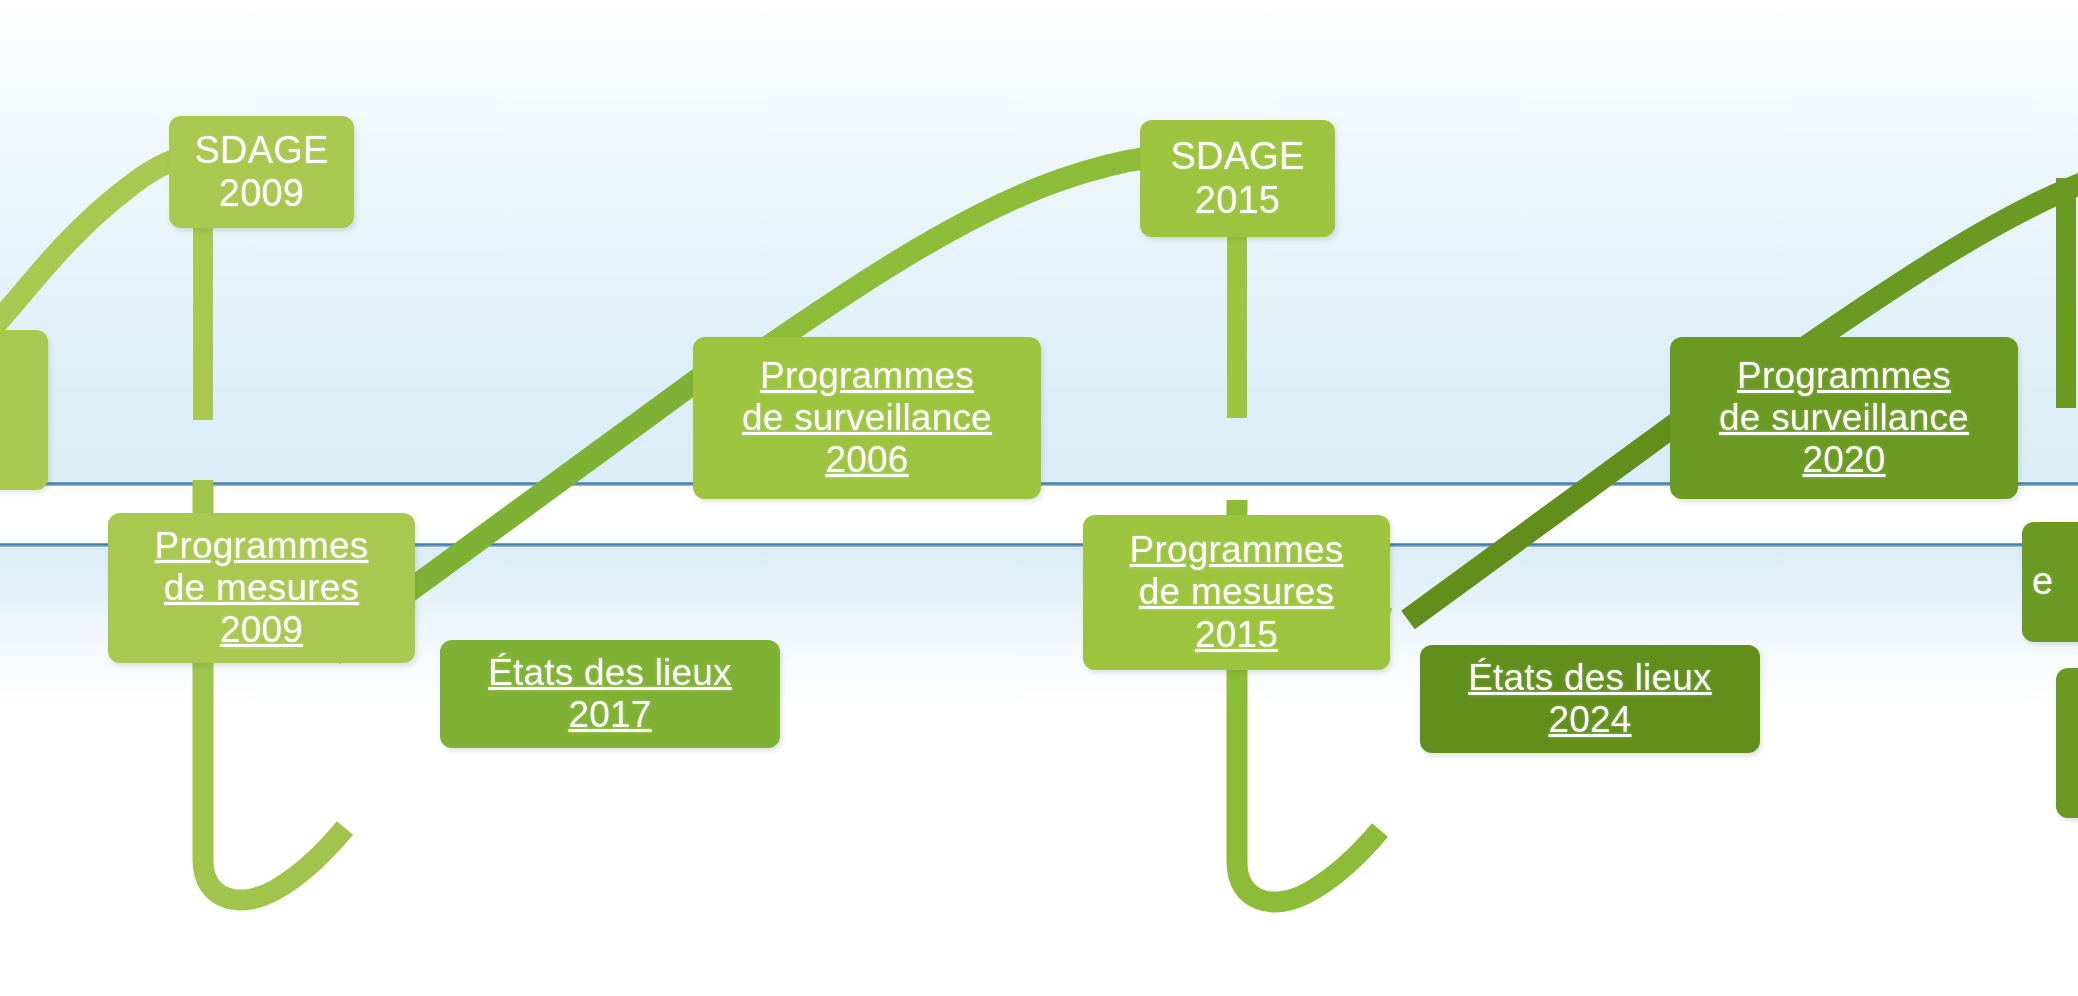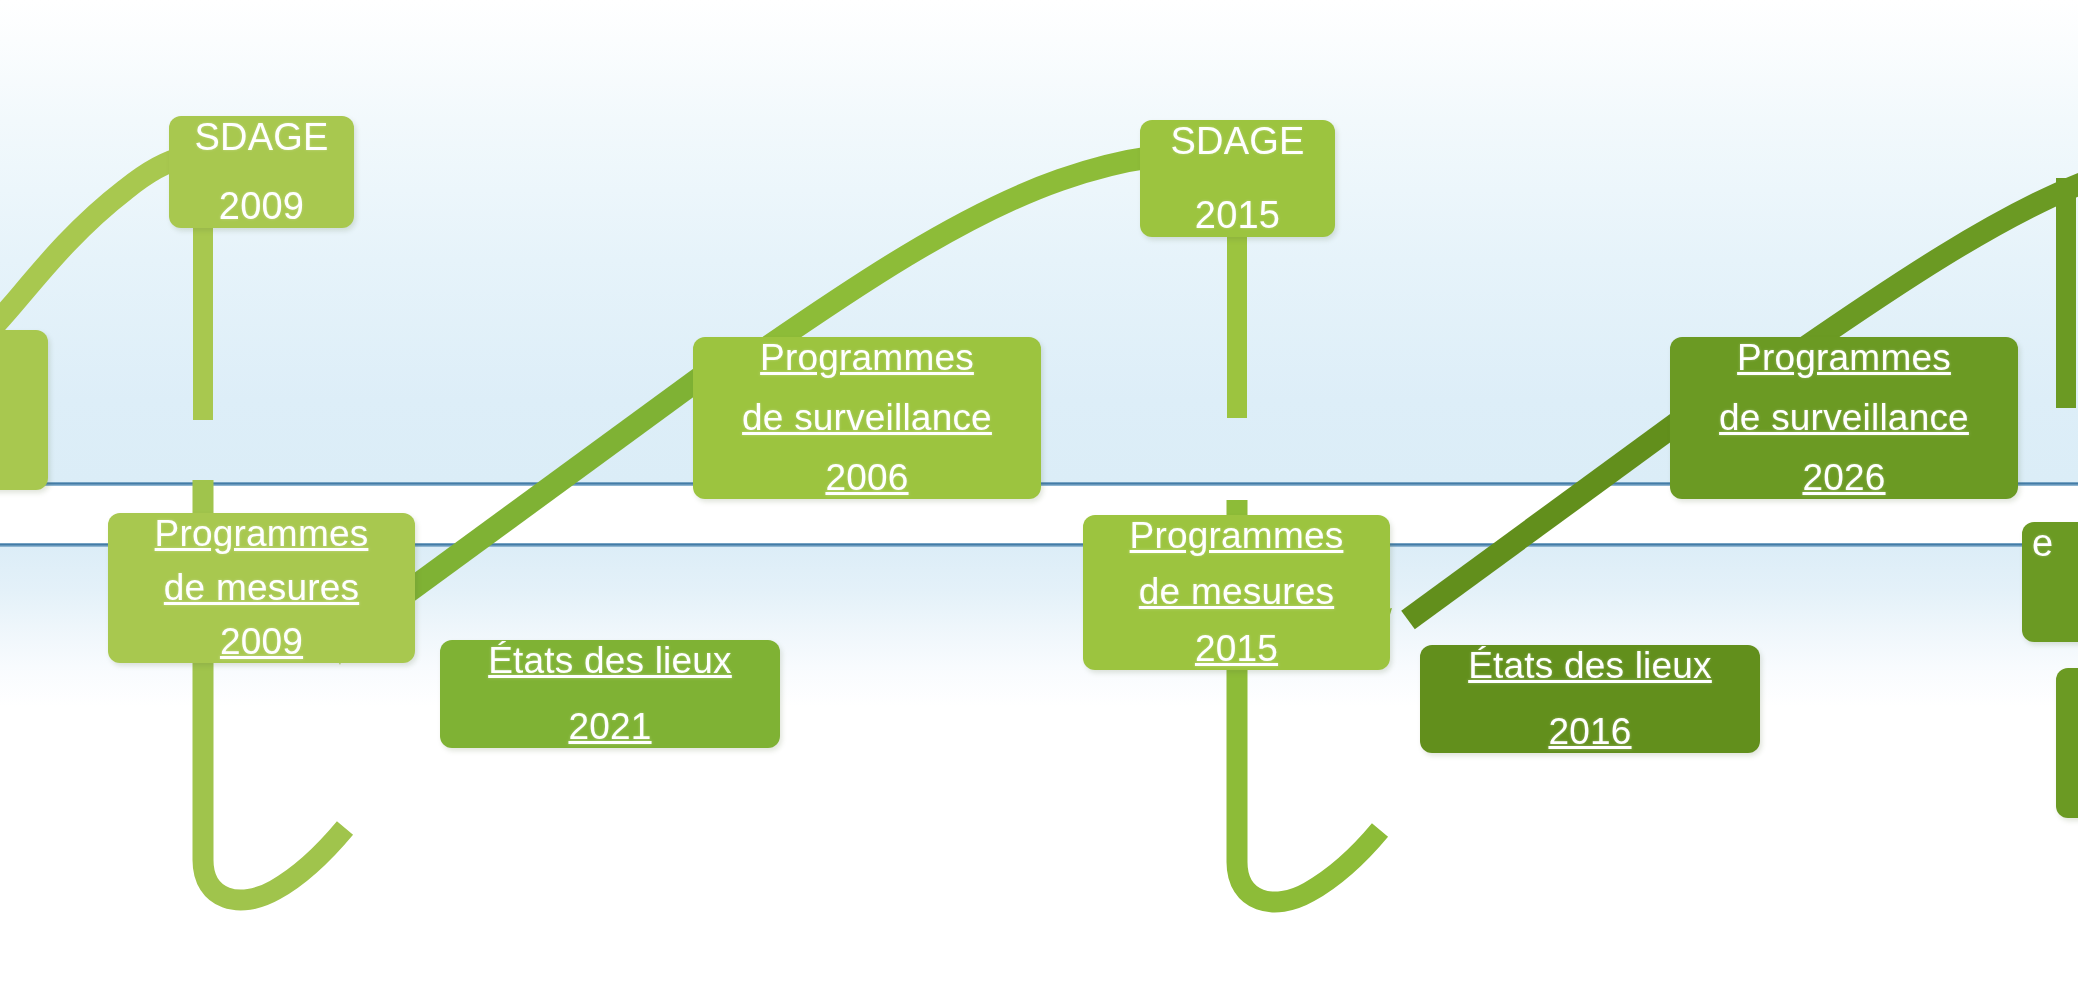--- a/index.html
+++ b/index.html
@@ -72,21 +72,21 @@
   
   .node {
     position: absolute;
     box-sizing: border-box;
     border-radius: 12px;
     color: #ffffff;
     text-align: center;
     display: flex;
     flex-direction: column;
     align-items: center;
-    justify-content: space-between;
+    justify-content: center;
     line-height: 1.14;
     letter-spacing: 0.2px;
     text-shadow: 0 0 3px rgba(255,255,255,0.30);
     box-shadow: 2px 3px 5px rgba(90,110,60,0.18);
     white-space: nowrap;
   }
   .node span { display: block; }
 
   .tone-pale  { background: #a8c84f; }
   .tone-light { background: #9cc43f; }
@@ -143,21 +143,21 @@
   </div>
 
   <div class="node tone-pale f37" style="left:108px; top:513px; width:307px; height:150px;">
     <span>Programmes</span>
     <span>de mesures</span>
     <span>2009</span>
   </div>
 
   <div class="node tone-mid f37" style="left:440px; top:640px; width:340px; height:108px;">
     <span>États des lieux</span>
-    <span>2021</span>
+    <span>2017</span>
   </div>
 
   <div class="node tone-light f37" style="left:693px; top:337px; width:348px; height:162px;">
     <span>Programmes</span>
     <span>de surveillance</span>
     <span>2006</span>
   </div>
 
   <div class="node tone-light f38" style="left:1140px; top:120px; width:195px; height:117px;">
     <span>SDAGE</span>
@@ -165,27 +165,27 @@
   </div>
 
   <div class="node tone-light f37" style="left:1083px; top:515px; width:307px; height:155px;">
     <span>Programmes</span>
     <span>de mesures</span>
     <span>2015</span>
   </div>
 
   <div class="node tone-olive f37" style="left:1420px; top:645px; width:340px; height:108px;">
     <span>États des lieux</span>
-    <span>2016</span>
+    <span>2024</span>
   </div>
 
   <div class="node tone-dark f37" style="left:1670px; top:337px; width:348px; height:162px;">
     <span>Programmes</span>
     <span>de surveillance</span>
-    <span>2026</span>
+    <span>2020</span>
   </div>
 
   <div class="node tone-dark f38" style="left:2022px; top:522px; width:150px; height:120px; align-items:flex-start; padding-left:10px;">
     <span>e</span>
   </div>
 
   <div class="node tone-dark f37" style="left:2056px; top:668px; width:150px; height:150px;">
   </div>
 
 </div>

